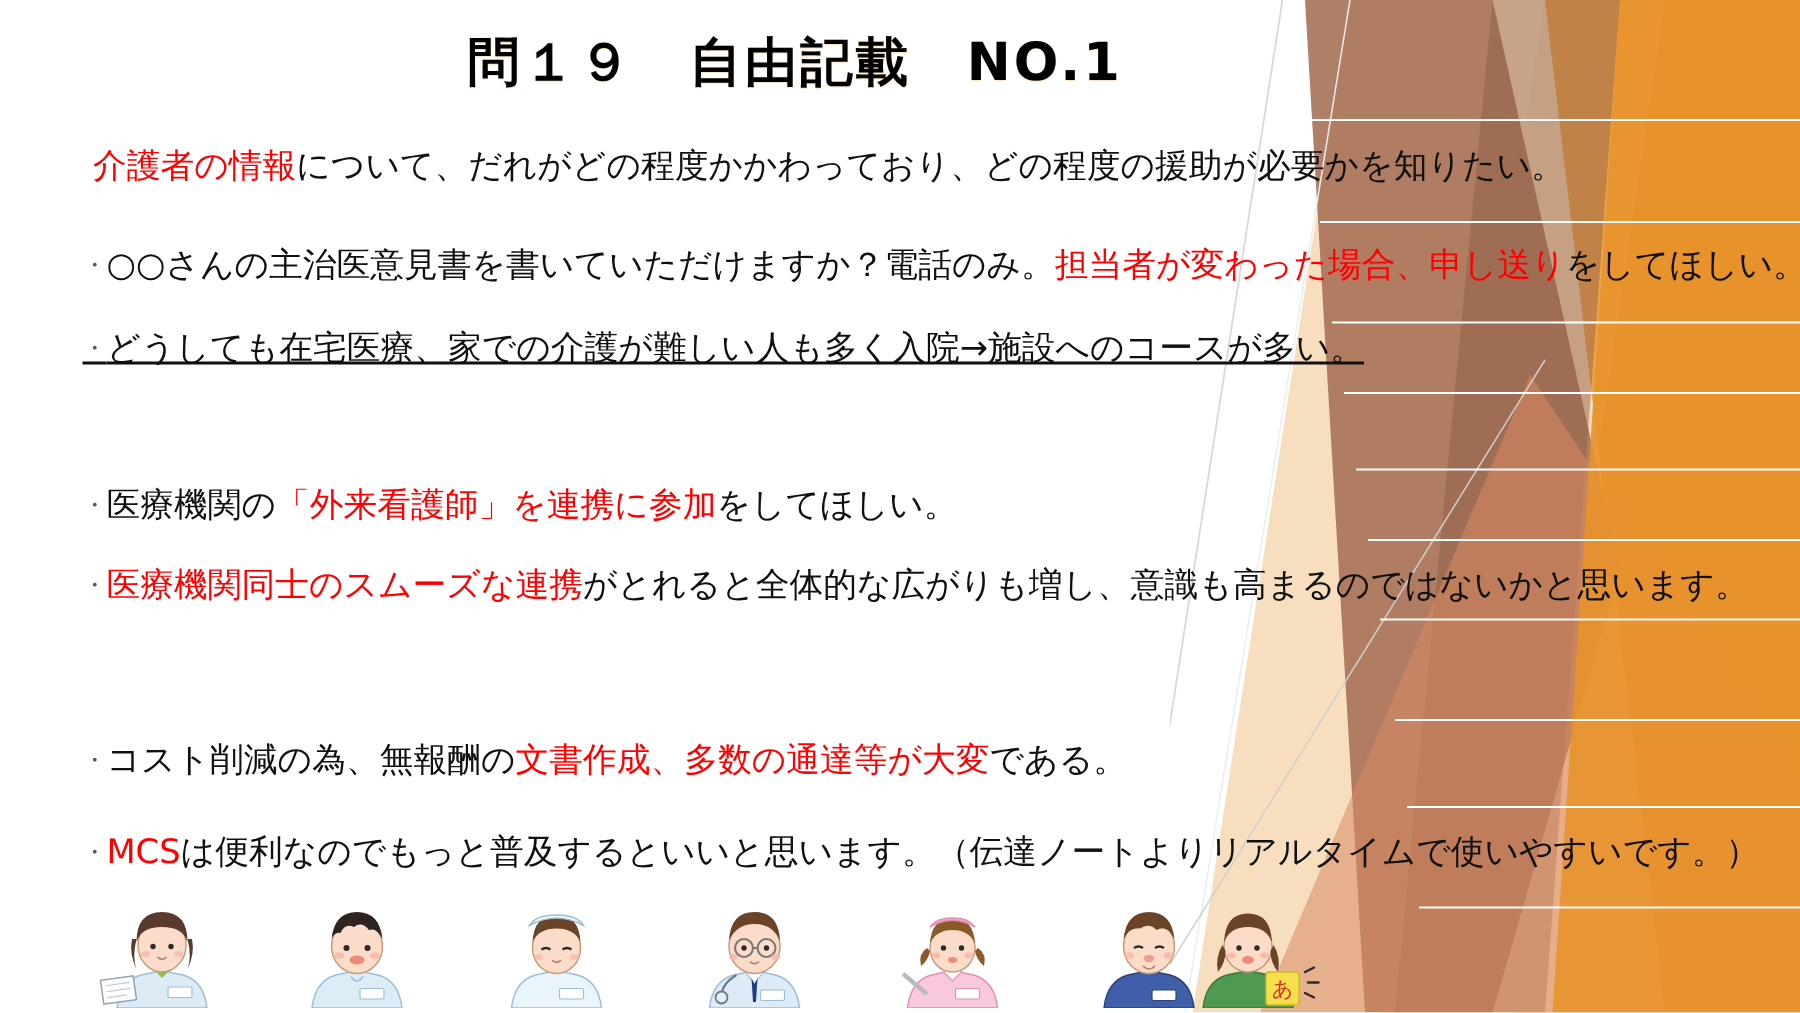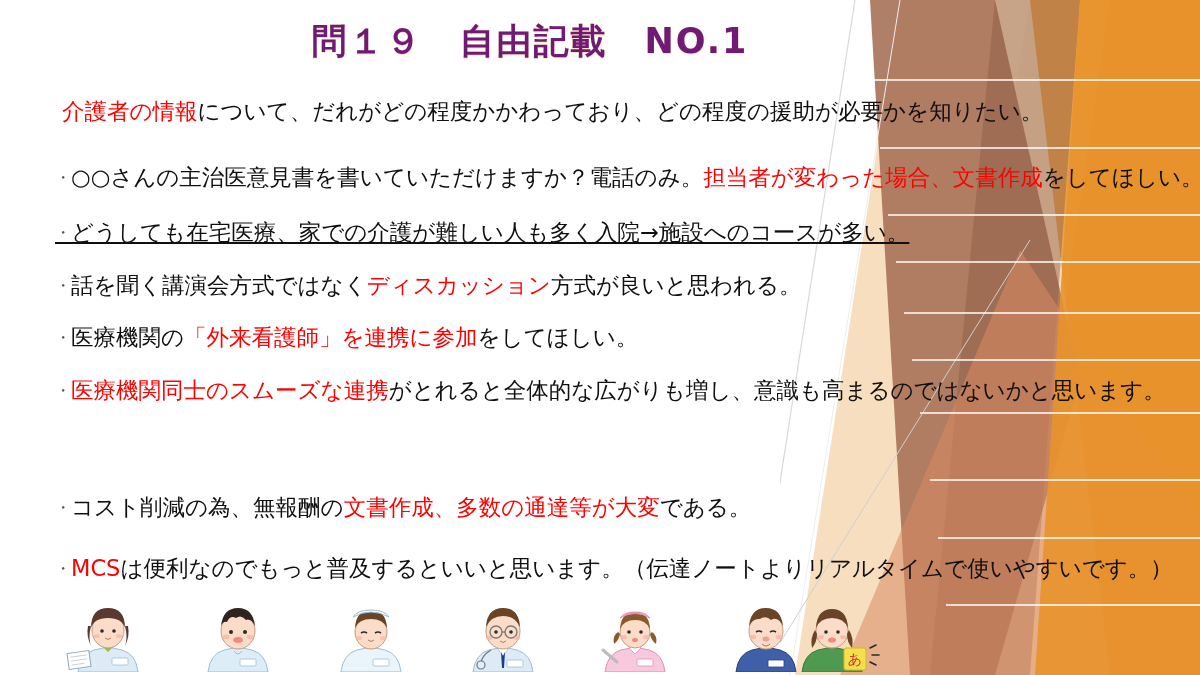--- a/index.html
+++ b/index.html
@@ -14,21 +14,21 @@
   
   .bg-deco{position:absolute;top:0;right:0;width:420px;height:675px;overflow:hidden;}
   .bg-deco svg{display:block;width:420px;height:675px;}
 
   
   .title{
     position:absolute;left:0;top:18px;width:1060px;
     text-align:center;
     font-size:35px;font-weight:bold;
     letter-spacing:2px;
-    color:#701a75;
+    color:#000000;
     text-shadow:0 0 1px #f7d9b5,0 1px 0 #fbe6cd;
     white-space:pre;
   }
 
   
   .body-text{position:absolute;left:0;top:0;width:992px;height:675px;text-align:right;}
   .line{
     position:absolute;
     font-size:22.5px;
     line-height:1.25;
@@ -92,23 +92,22 @@
         <line x1="158" y1="538" x2="420" y2="538"></line>
         <line x1="166" y1="605" x2="420" y2="605"></line>
       </g>
     </svg>
   </div>
 
   <div class="title">問１９　自由記載　NO.1</div>
 
   <div class="body-text">
     <div class="line l1"><span class="red">介護者の情報</span><span class="blk">について、だれがどの程度かかわっており、どの程度の援助が必要かを知りたい。</span></div>
-    <div class="line l2"><span class="bullet">・</span><span class="blk">○○さんの主治医意見書を書いていただけますか？電話のみ。</span><span class="red">担当者が変わった場合、文書作成</span><span class="blk">をしてほしい。</span></div>
+    <div class="line l2"><span class="bullet">・</span><span class="blk">○○さんの主治医意見書を書いていただけますか？電話のみ。</span><span class="red">担当者が変わった場合、申し送り</span><span class="blk">をしてほしい。</span></div>
     <div class="line l3"><span class="bullet">・</span><span class="blk">どうしても在宅医療、家での介護が難しい人も多く入院→施設へのコースが多い。</span></div>
-    <div class="line l4"><span class="bullet">・</span><span class="blk">話を聞く講演会方式ではなく</span><span class="red">ディスカッション</span><span class="blk">方式が良いと思われる。</span></div>
     <div class="line l5"><span class="bullet">・</span><span class="blk">医療機関の</span><span class="red">「外来看護師」を連携に参加</span><span class="blk">をしてほしい。</span></div>
     <div class="line l6"><span class="bullet">・</span><span class="red">医療機関同士のスムーズな連携</span><span class="blk">がとれると全体的な広がりも増し、意識も高まるのではないかと思います。</span></div>
     <div class="line l8"><span class="bullet">・</span><span class="blk">コスト削減の為、無報酬の</span><span class="red">文書作成、多数の通達等が大変</span><span class="blk">である。</span></div>
     <div class="line l9"><span class="bullet">・</span><span class="red">MCS</span><span class="blk">は便利なのでもっと普及するといいと思います。（伝達ノートよりリアルタイムで使いやすいです。）</span></div>
   </div>
 
   <div class="people">
 
     <div class="person" style="left:0px;">
       <svg viewBox="0 0 96 68">

